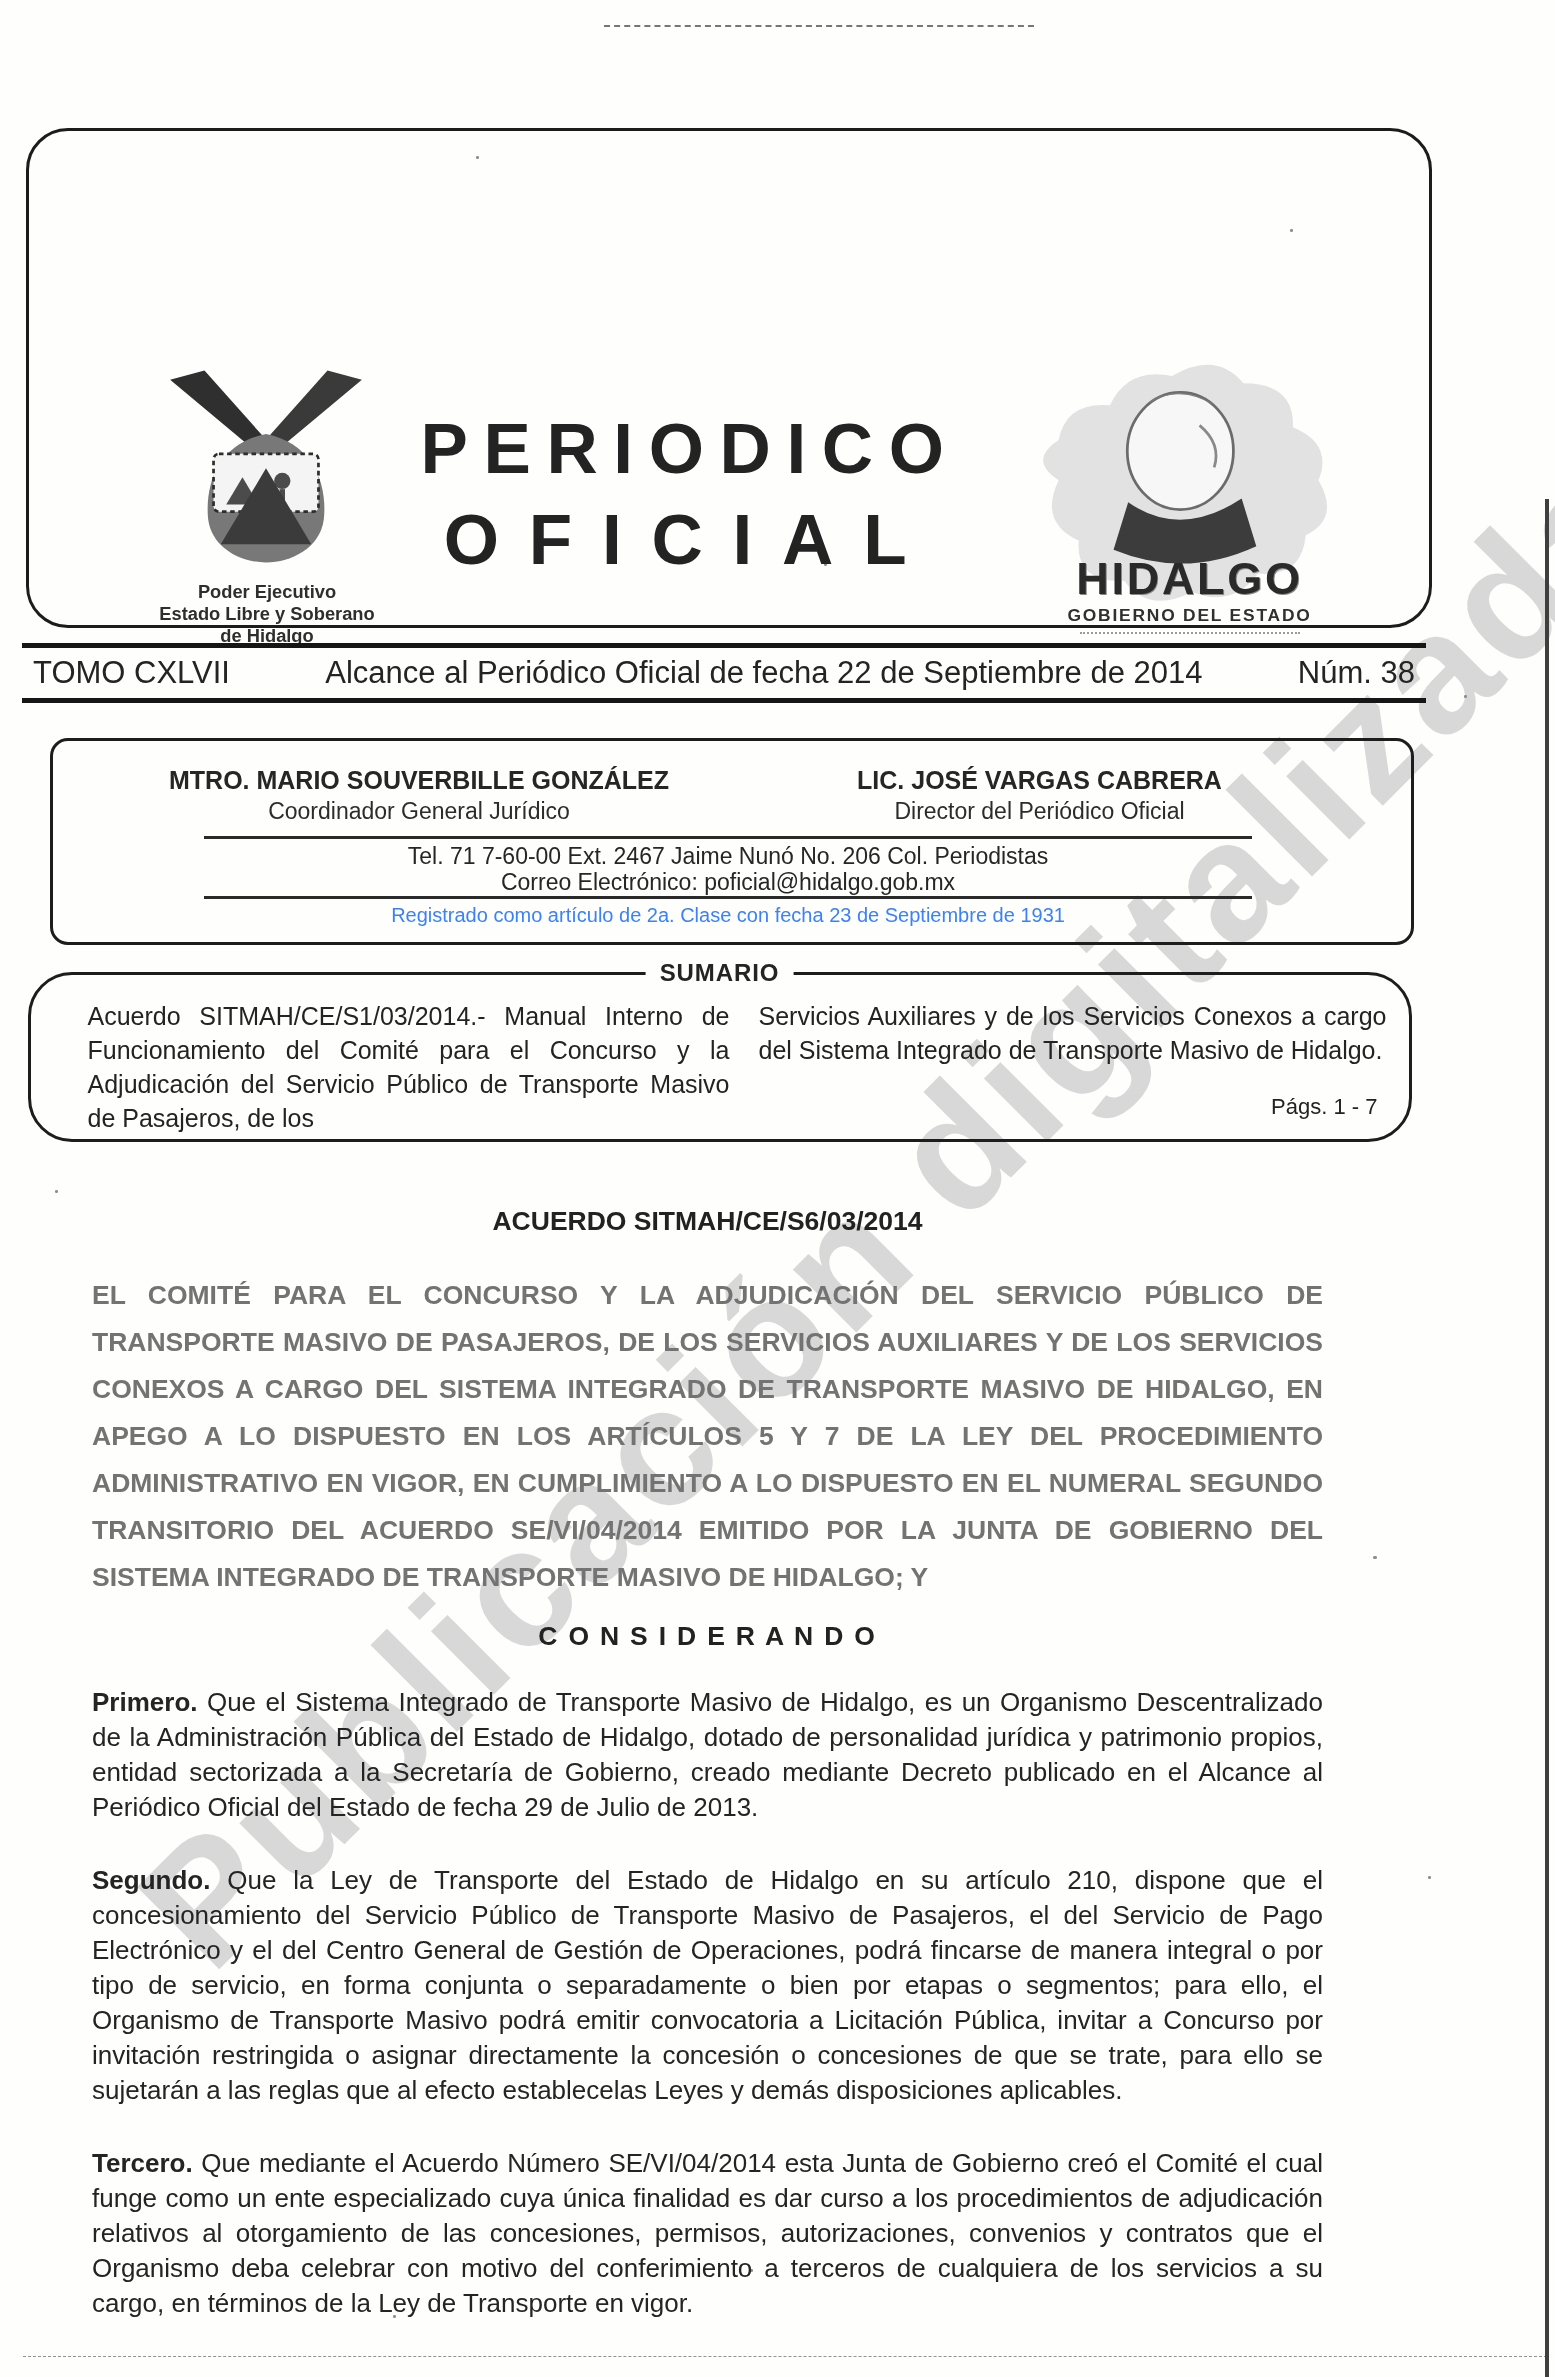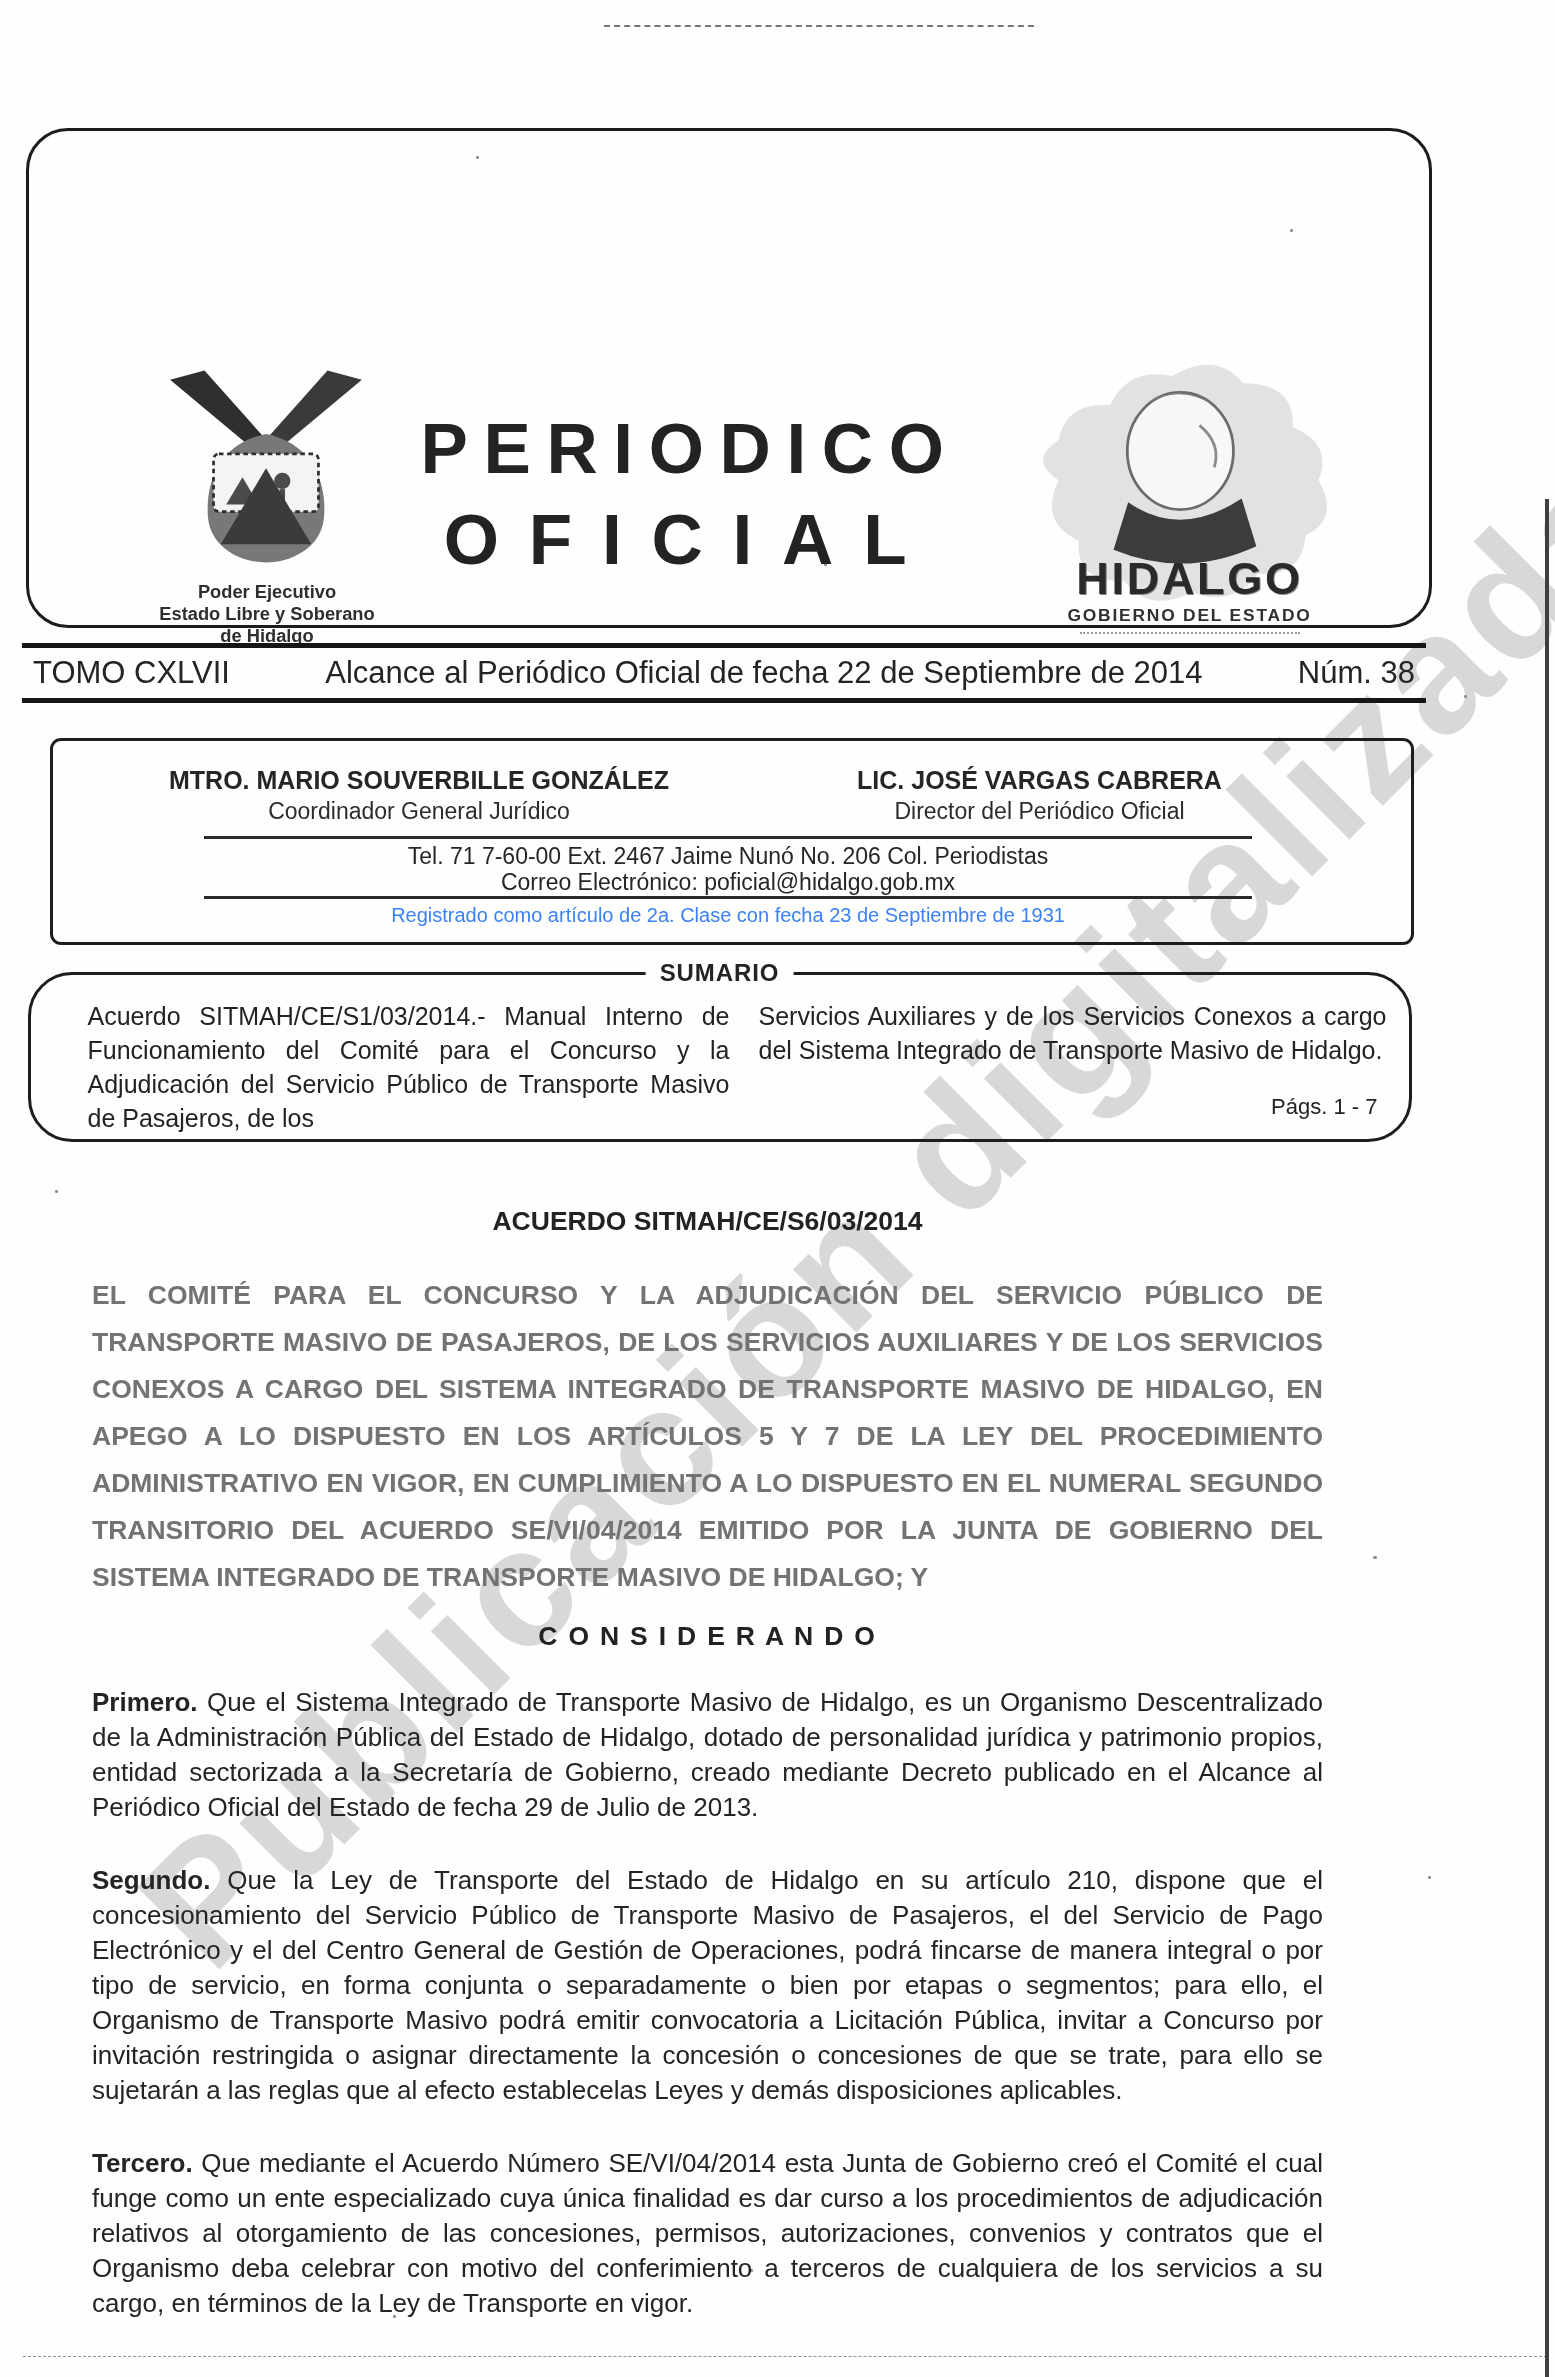--- a/index.html
+++ b/index.html
@@ -35,21 +35,21 @@
   
   #masthead{
     position:absolute;left:22px;top:643px;width:1404px;height:60px;
     border-top:5.5px solid #161616;border-bottom:5.5px solid #161616;
     display:flex;align-items:center;justify-content:space-between;
     padding:0 11px;box-sizing:border-box;font-size:31px;font-weight:normal;color:#242424;z-index:2;
   }
   
   #directory-box{
     position:absolute;left:50px;top:738px;width:1364px;height:207px;
-    border:3.7px solid #1d1d1d;border-radius:11px;box-sizing:border-box;z-index:2;background:transparent;
+    border:3.7px solid #1d1d1d;border-radius:18px;box-sizing:border-box;z-index:2;background:transparent;
   }
   .dir-name{font-size:25px;font-weight:bold;color:#262626;line-height:27.5px;}
   .dir-title{font-size:23px;color:#2c2c2c;line-height:26px;margin-top:3.7px;}
   #dir-left{position:absolute;left:87px;top:26px;width:558px;text-align:center;}
   #dir-right{position:absolute;left:785px;top:26px;width:403px;text-align:center;}
   .dir-rule{position:absolute;left:151px;width:1048px;border-top:3.7px solid #2a2a2a;}
   #dir-rule-1{top:95px;} #dir-rule-2{top:155px;}
   #dir-tel{position:absolute;left:151px;top:102px;width:1048px;text-align:center;font-size:23px;color:#262626;}
   #dir-mail{position:absolute;left:151px;top:128px;width:1048px;text-align:center;font-size:23px;color:#262626;}
   #dir-reg{position:absolute;left:151px;top:163px;width:1048px;text-align:center;font-size:20px;color:#3b82f6;}

